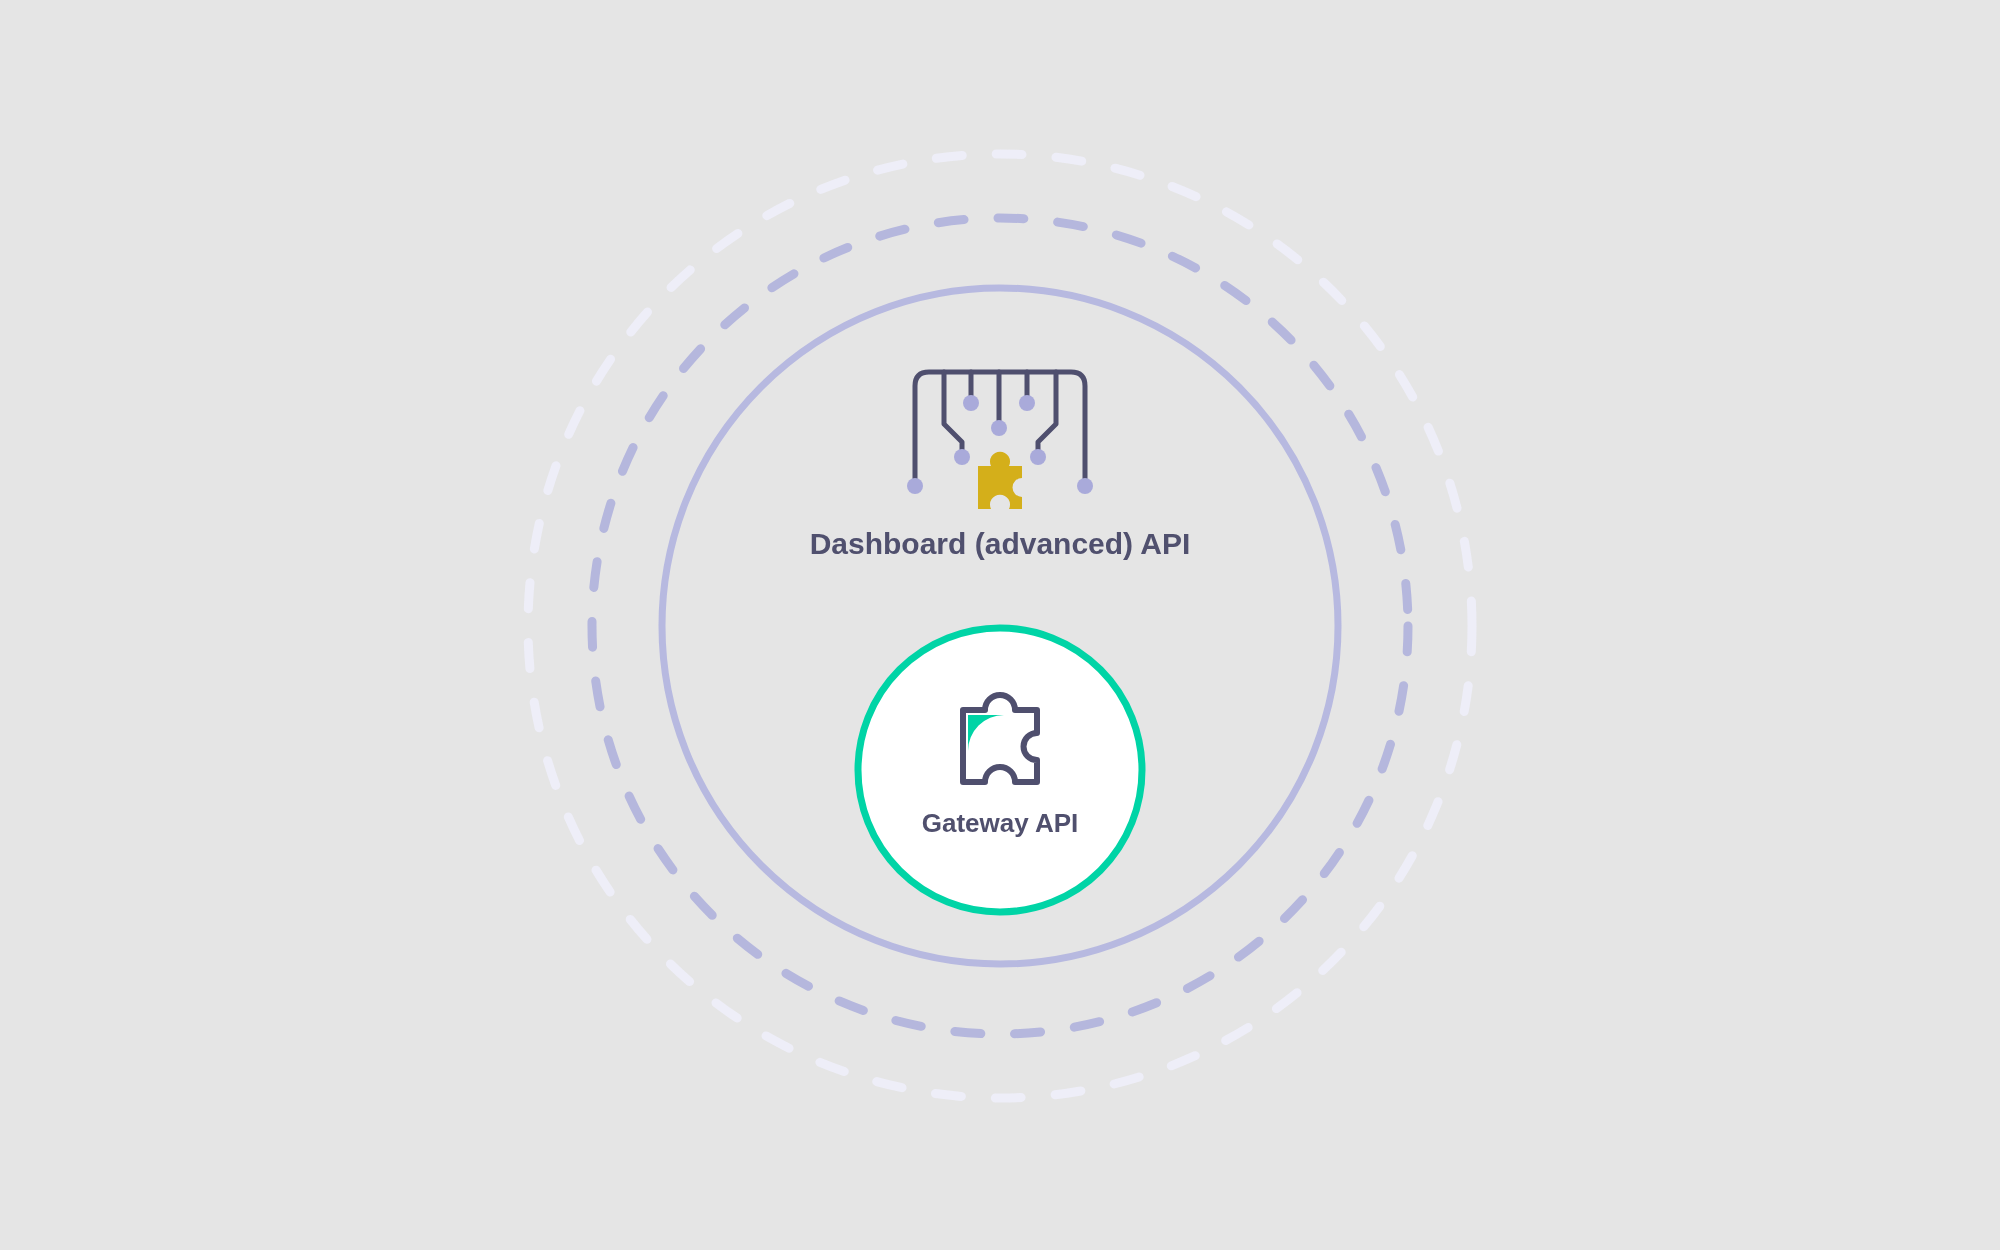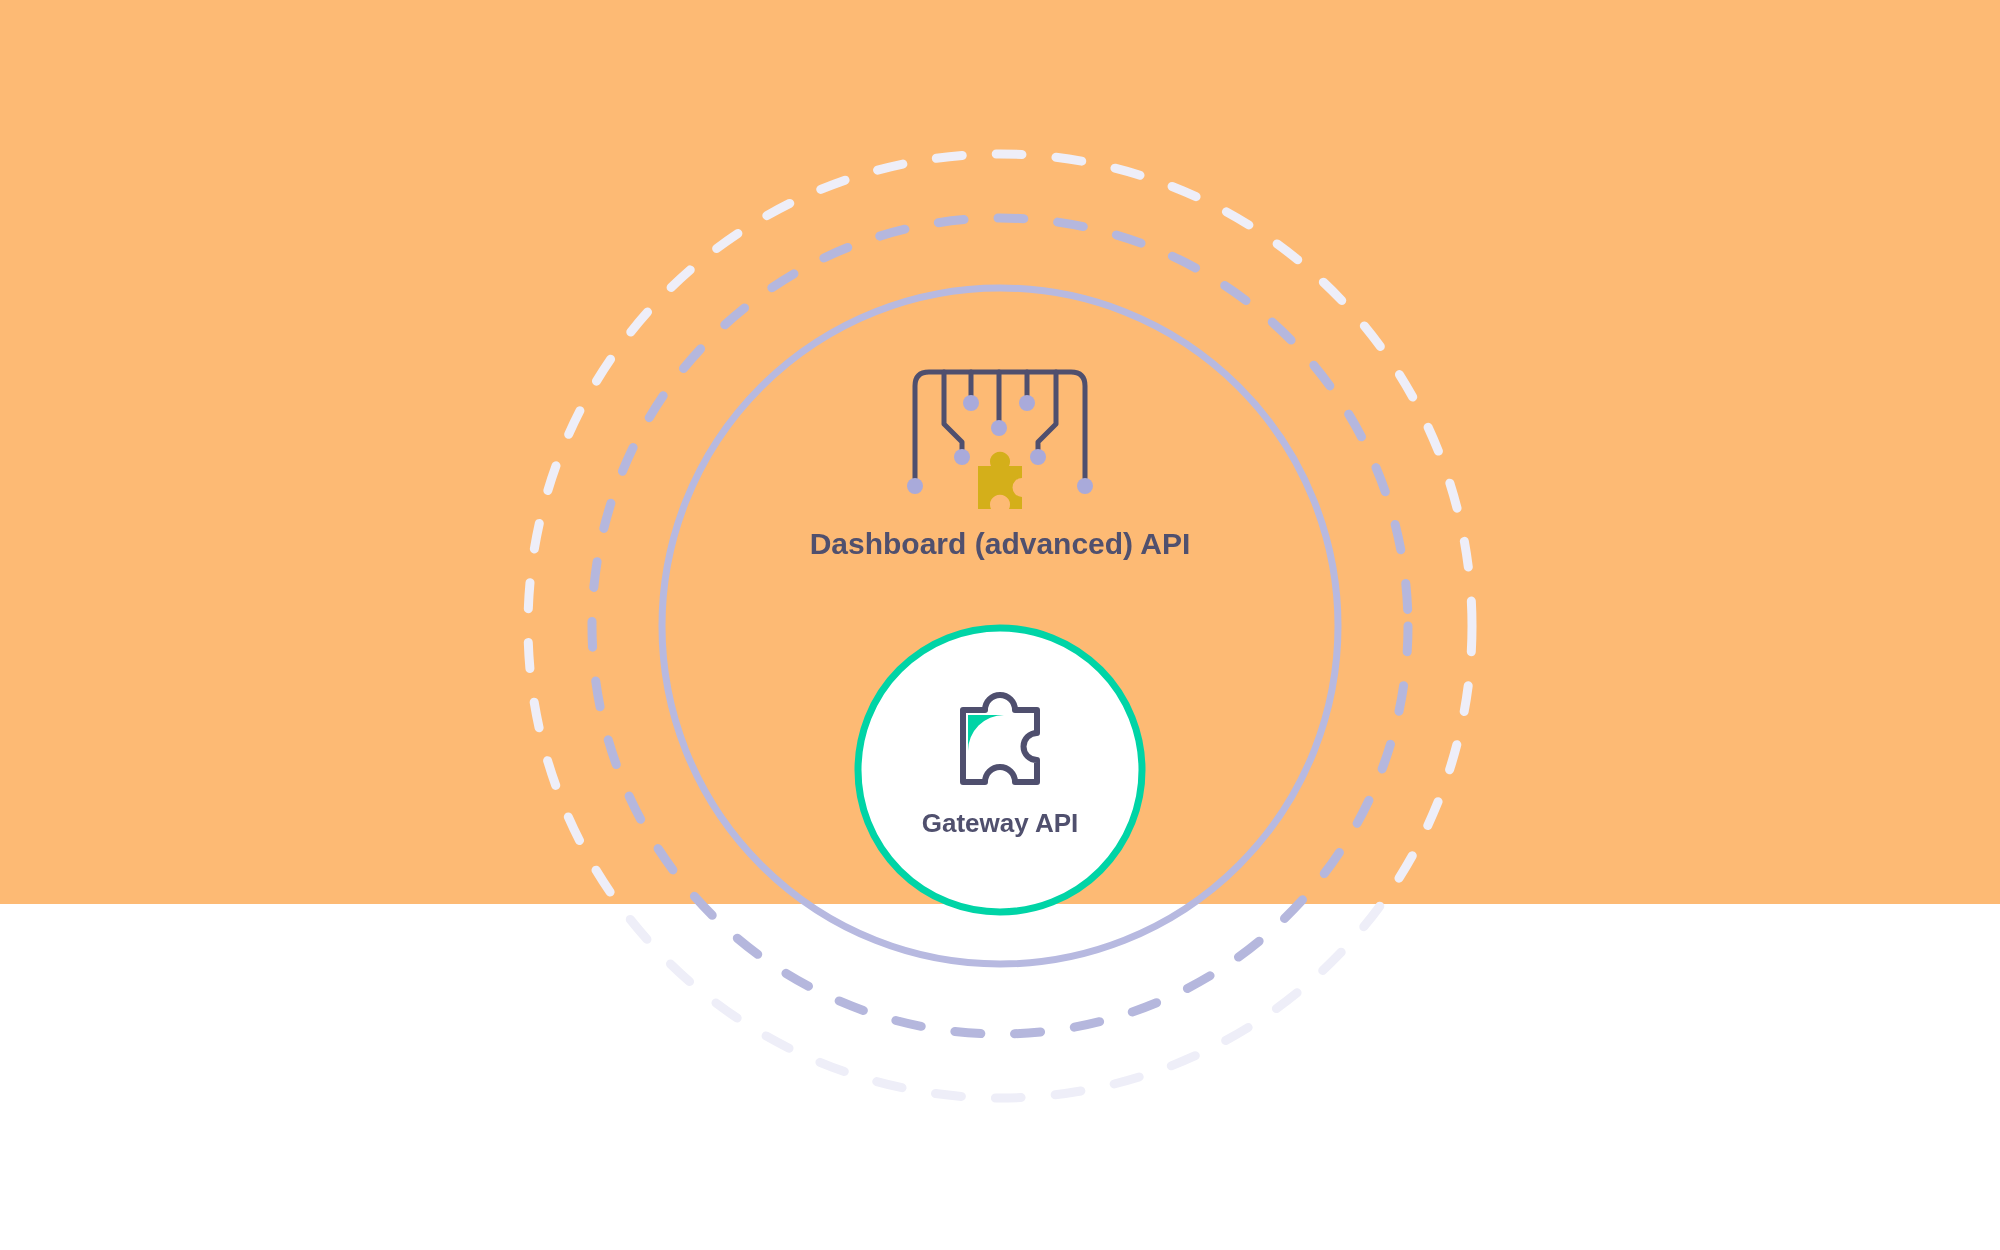--- a/index.html
+++ b/index.html
@@ -10,22 +10,22 @@
   }
   body {
     width: 2000px;
     height: 1250px;
     overflow: hidden;
     font-family: "Liberation Sans", "DejaVu Sans", sans-serif;
   }
   .stage {
     position: relative;
     width: 2000px;
-    height: 904px;
-    background: #fdba74;
+    height: 1250px;
+    background: #e5e5e5;
   }
   .diagram-svg {
     position: absolute;
     left: 0;
     top: 0;
     width: 2000px;
     height: 1250px;
     display: block;
   }
   .label-text {

